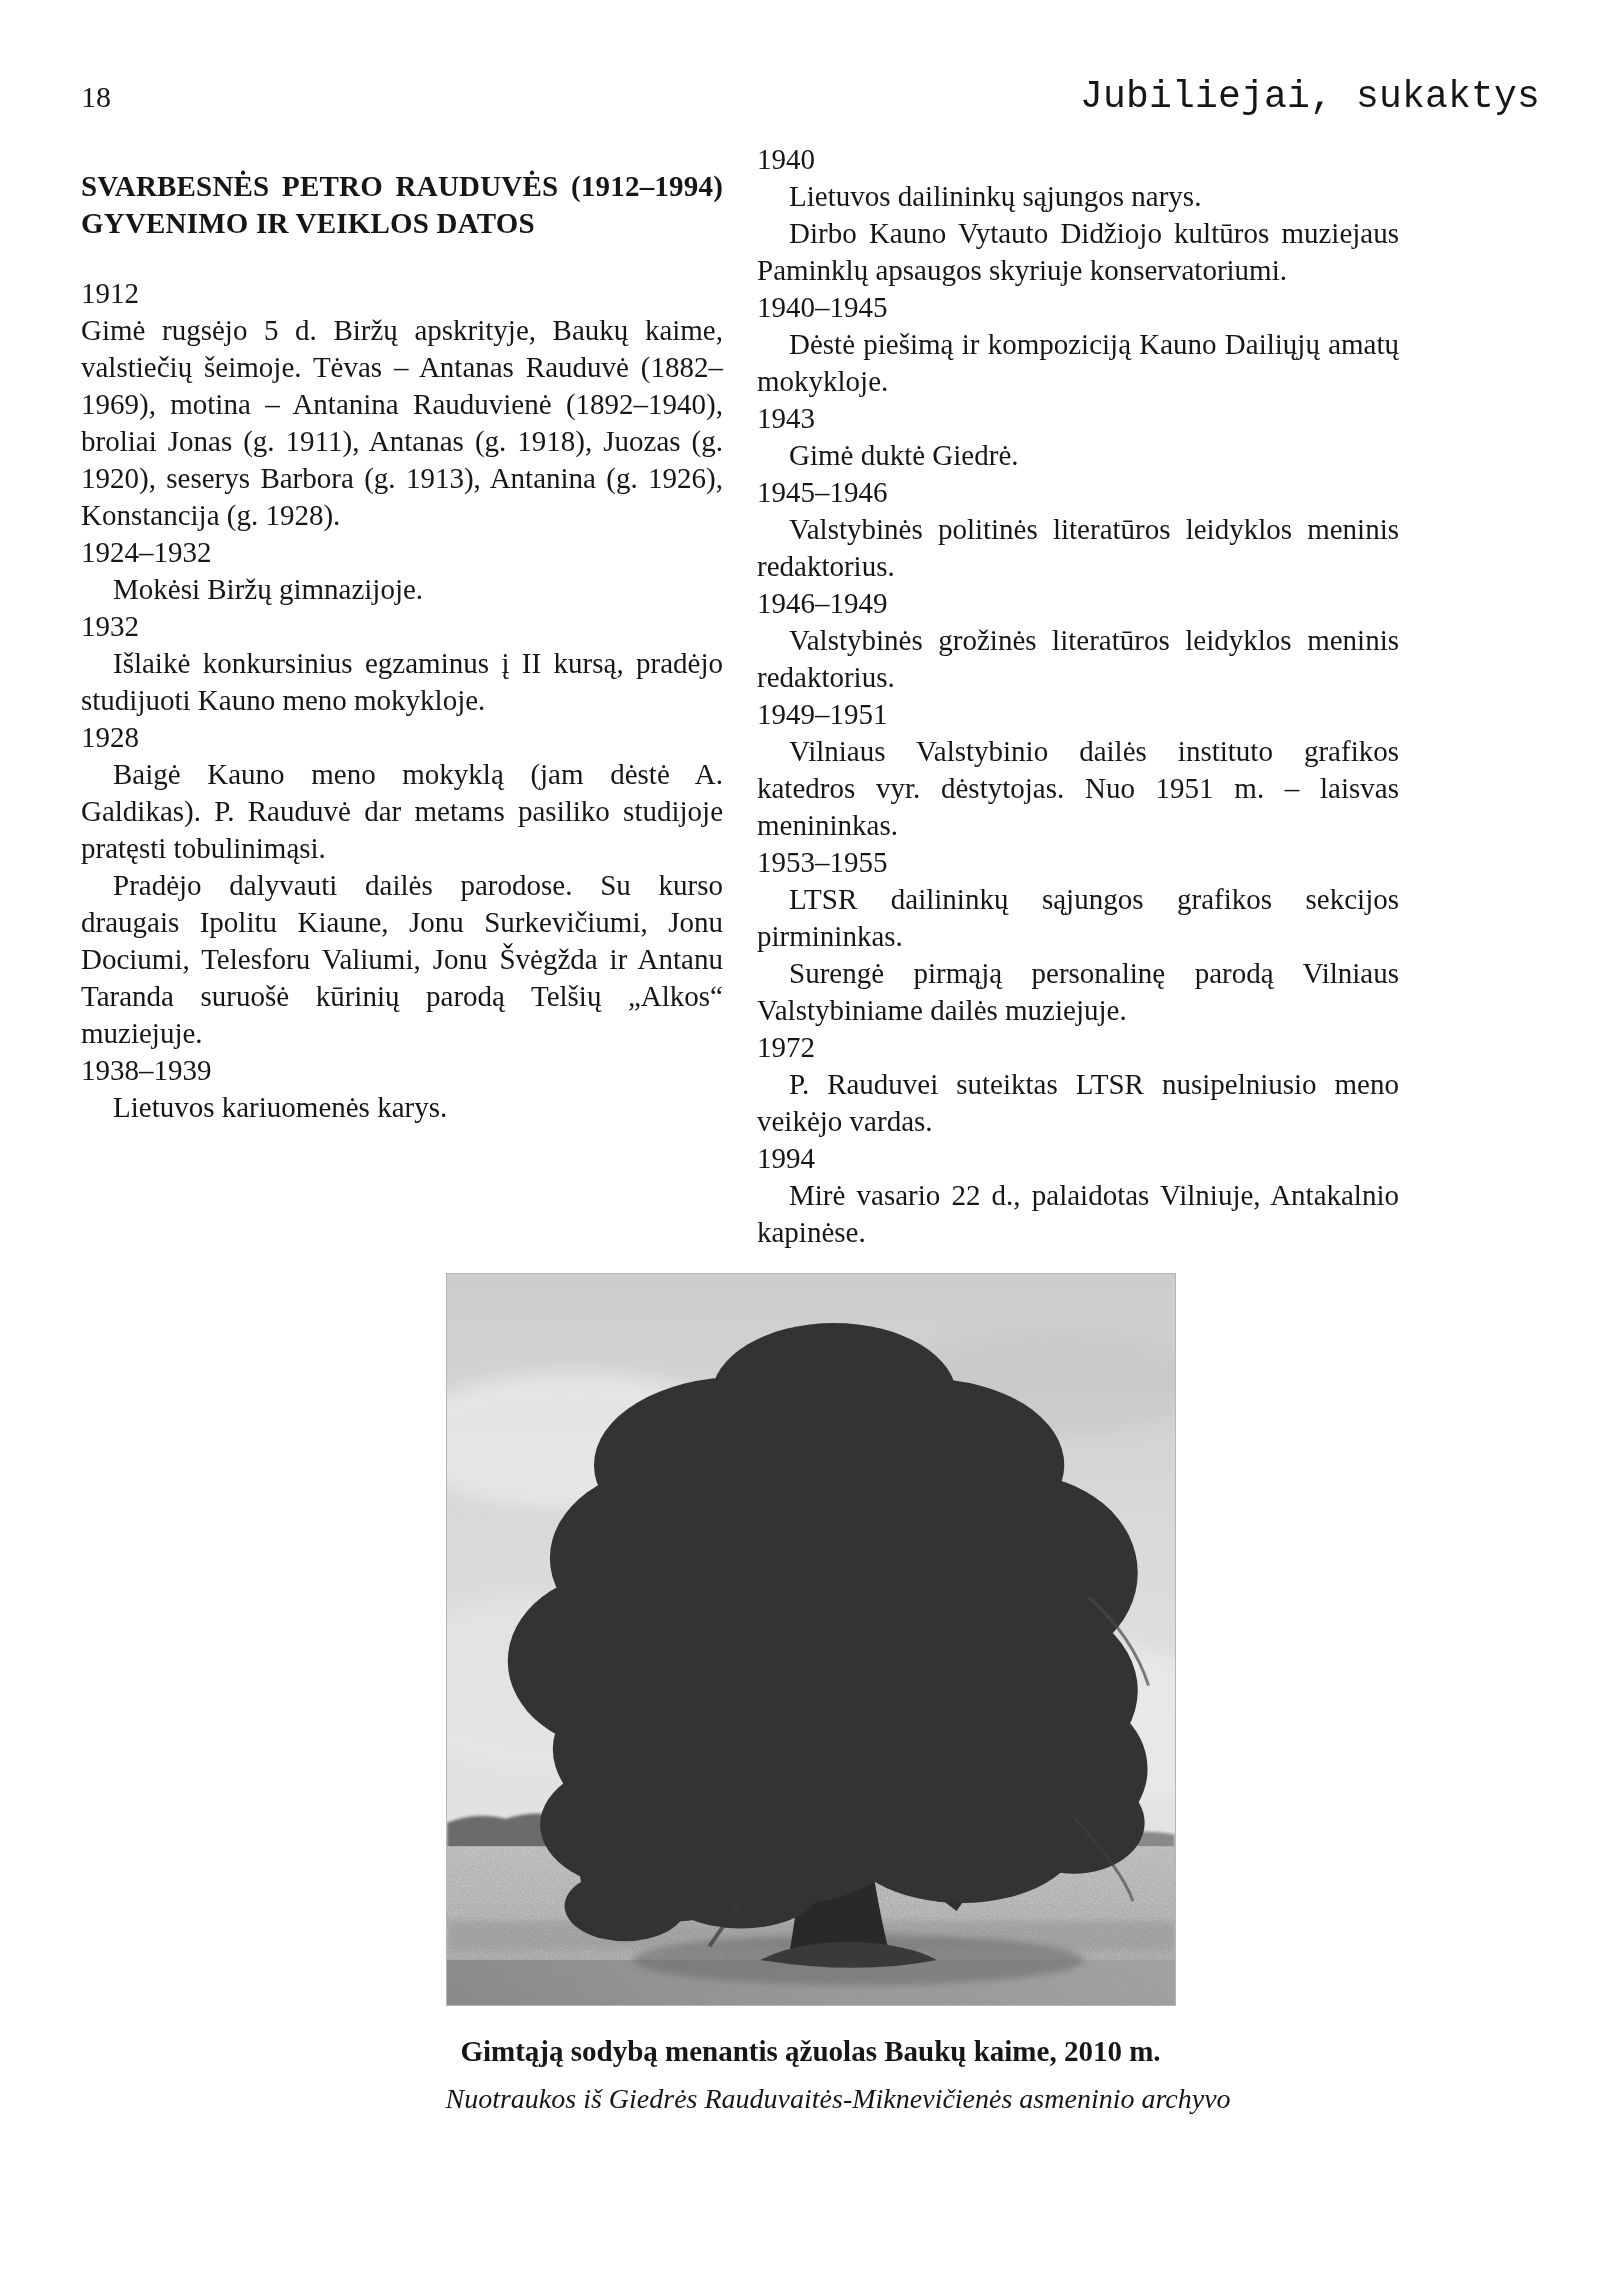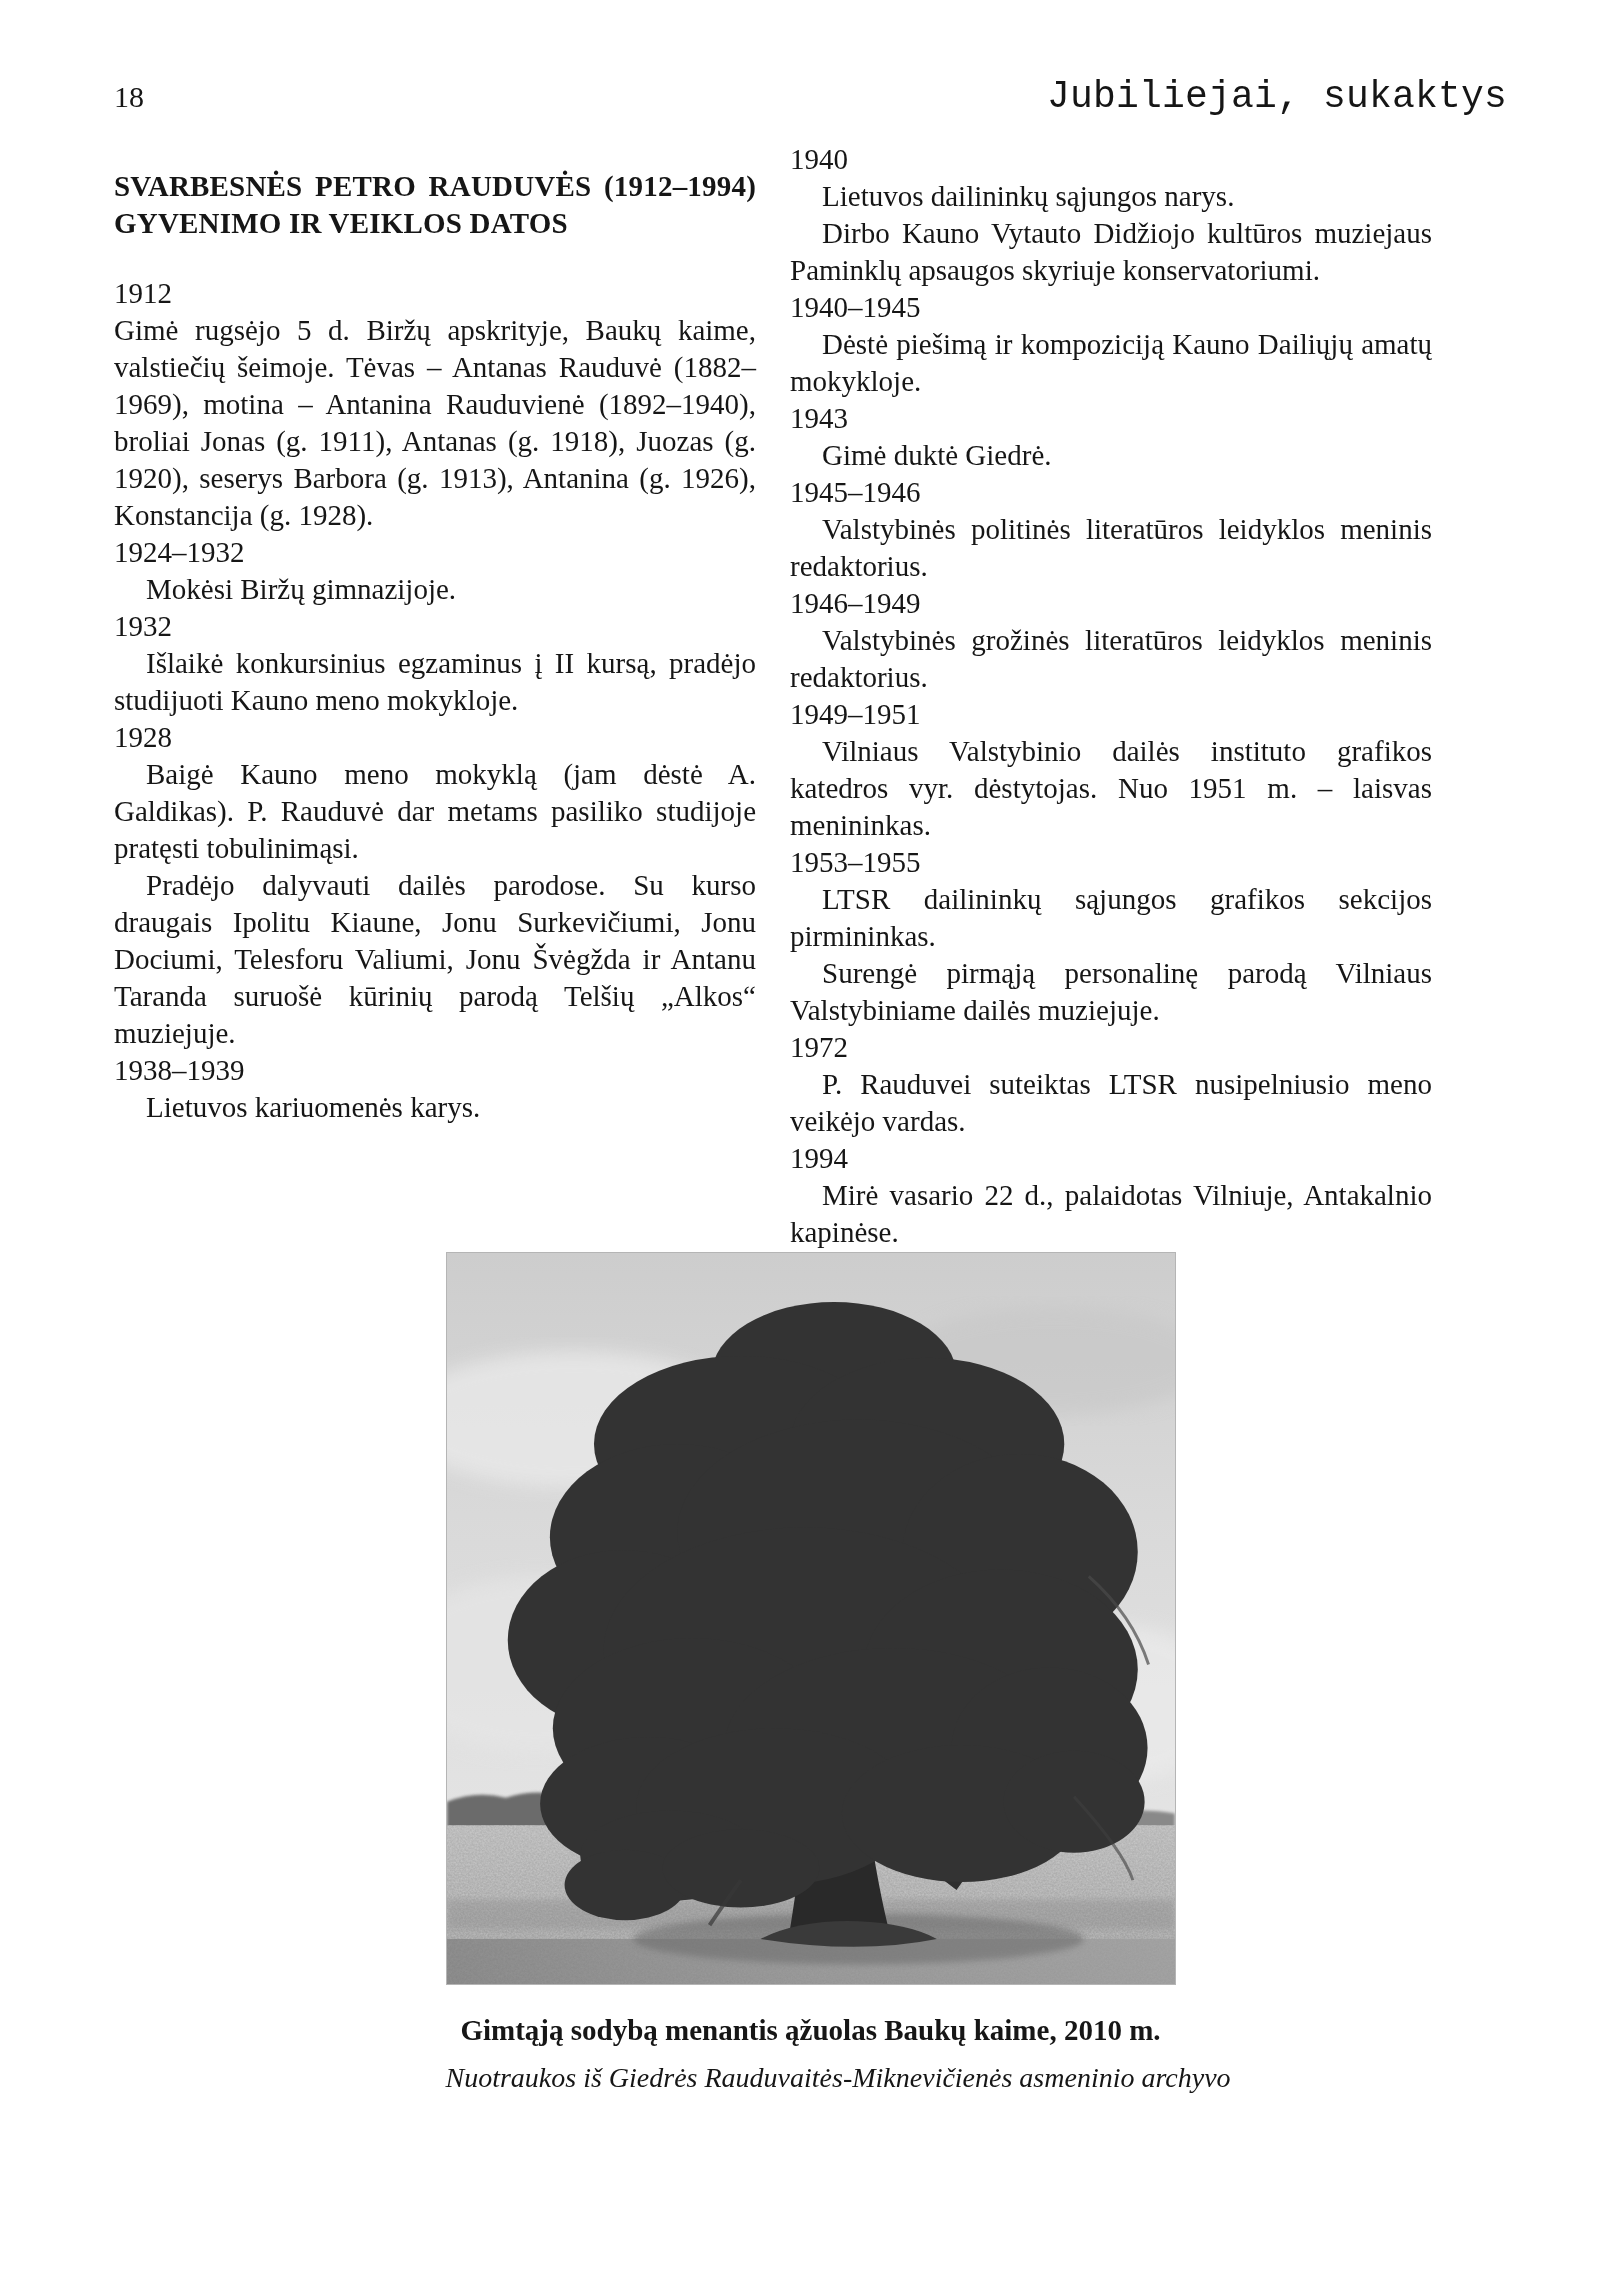--- a/index.html
+++ b/index.html
@@ -3,21 +3,21 @@
 <meta charset="utf-8">
 <style>
   html, body { margin: 0; padding: 0; background: #ffffff; }
   body {
     width: 1621px; height: 2293px;
     font-family: "Liberation Serif", serif;
     color: #161616;
     position: relative;
     overflow: hidden;
   }
-  .page { padding: 0 114px; box-sizing: border-box; }
+  .page { padding: 0 81px; box-sizing: border-box; }
 
   .page-header {
     display: flex; justify-content: space-between; align-items: baseline;
     padding-top: 74px;
   }
   .page-number { font-size: 30px; line-height: 1.2; }
   .running-title {
     font-family: Liberation Mono, monospace;
     font-size: 38px; line-height: 1.2; letter-spacing: 0.2px;
   }
@@ -31,21 +31,21 @@
   .block { margin: 0; }
   .block.para.indent { text-indent: 32px; }
   .block.heading {
     font-weight: bold;
     margin-top: 26.5px; margin-bottom: 33px;
     letter-spacing: 0.2px;
   }
   .block.year { font-weight: normal; text-align: left; }
 
   figure.tree-figure {
-    margin: 1px auto 0 auto;
+    margin: 22px auto 0 auto;
     width: 730px;
     text-align: center;
   }
   .photo-frame {
     width: 728px; height: 731px;
     border: 1px solid #b5b5b5;
     display: block;
   }
   .caption-bold {
     font-weight: bold;

